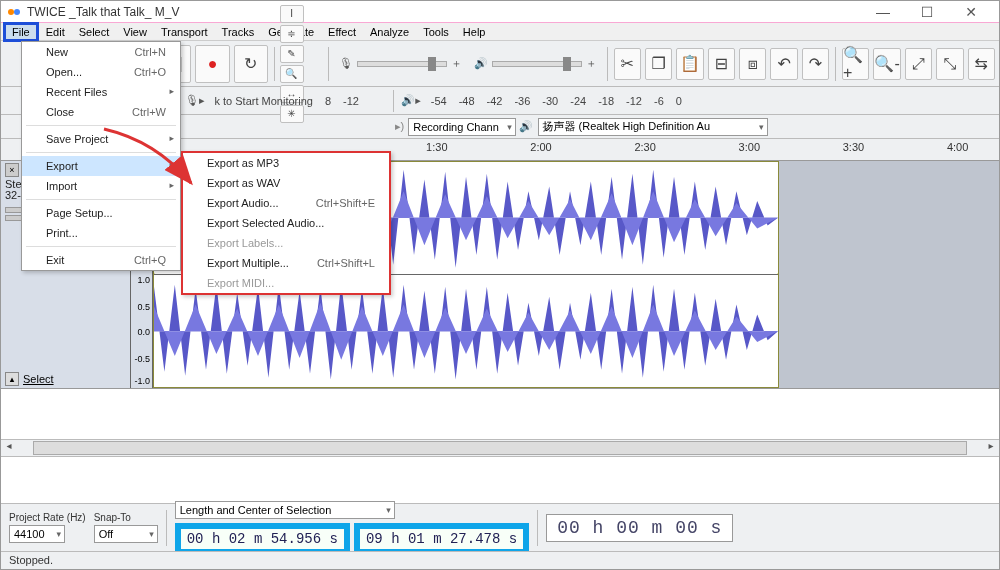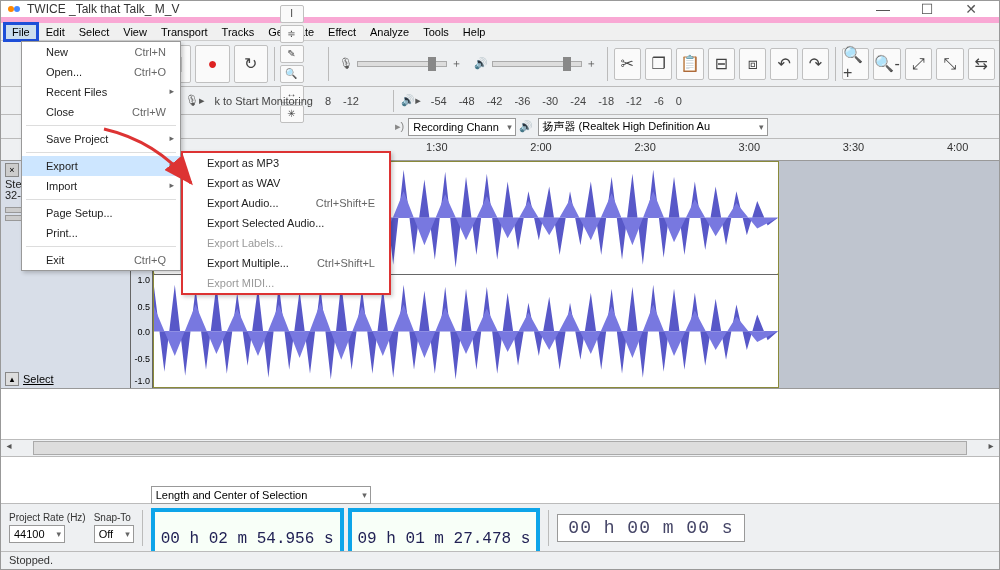--- a/index.html
+++ b/index.html
@@ -1,17 +1,17 @@
 <!DOCTYPE html>
 <html><head>
 <meta charset="utf-8">
 <style>
 * { margin:0; padding:0; box-sizing:border-box; font-family:Tahoma,Arial,sans-serif; font-size:11px; }
 body { background:#fff; width:1000px; height:570px; position:relative; overflow:hidden; border:1px solid #999; }
-.title-bar { height:22px; background:#fff; display:flex; align-items:center; padding:0 6px; border-bottom:6px solid #f9a8d4; }
+.title-bar { height:22px; background:#fff; display:flex; align-items:center; padding:0 6px; border-bottom:1px solid #f9a8d4; }
 .title-bar .icon { width:14px; height:14px; margin-right:6px; }
 .title-bar .title { flex:1; color:#333; font-size:12px; }
 .title-bar .winbtn { width:44px; height:22px; display:flex; align-items:center; justify-content:center; font-size:14px; color:#555; }
 .menu-bar { height:18px; background:#f0f0f0; display:flex; align-items:center; padding:0 2px; border-bottom:1px solid #ccc; }
 .menu-item { padding:2px 7px; font-size:11px; cursor:pointer; }
 .menu-item.open { background:#cde; border:3px solid #1d4ed8; padding:1px 6px; }
 .toolbar { display:flex; align-items:center; background:#eef0f2; border-bottom:1px solid #bbb; }
 .toolbar.row1 { height:46px; padding:2px; }
 .toolbar.row2 { height:28px; padding:2px 4px; }
 .tbtn { width:32px; height:32px; border:1px solid #c0c0c0; background:#fafafa; margin:2px; display:inline-flex; align-items:center; justify-content:center; font-size:16px; color:#444; border-radius:2px; }
@@ -47,21 +47,21 @@
 .channel { position:absolute; left:0; right:0; height:50%; }
 .channel.top { top:0; border-bottom:1px solid #666; }
 .channel.bot { top:50%; }
 svg.wave { width:100%; height:100%; display:block; }
 .hscroll { height:18px; background:#eef0f2; border-top:1px solid #bbb; border-bottom:1px solid #bbb; display:flex; align-items:center; }
 .hscroll .thumb { flex:1; height:14px; background:#ddd; border:1px solid #aaa; margin:0 16px; }
 .hscroll .arr { width:16px; height:16px; text-align:center; font-size:10px; color:#555; }
 .bottom-panel { position:absolute; left:0; right:0; bottom:18px; display:flex; padding:4px 8px; gap:8px; align-items:center; background:#eef0f2; border-top:1px solid #bbb; height:48px; }
 .bgroup { display:flex; flex-direction:column; gap:2px; }
 .bgroup .lbl { font-size:10px; color:#333; }
-.bvalue { border:4px solid #0ea5e9; background:#f8fff8; padding:18px 6px; font-family:"Courier New",monospace; font-size:16px; color:#225; display:inline-block; }
+.bvalue { border:6px solid #0ea5e9; background:#f8fff8; padding:2px 6px; font-family:"Courier New",monospace; font-size:14px; color:#225; display:inline-block; }
 .digital-time { font-family:"Courier New",monospace; font-size:18px; color:#446; letter-spacing:1px; background:#fff; border:1px solid #999; padding:3px 10px; }
 .status-bar { position:absolute; left:0; right:0; bottom:0; height:18px; background:#eef0f2; border-top:1px solid #bbb; padding:2px 8px; font-size:11px; color:#333; }
 
 .dropdown { position:absolute; background:#fff; border:1px solid #999; box-shadow:2px 2px 4px rgba(0,0,0,.2); z-index:10; }
 .dropdown .dd-item { display:flex; justify-content:space-between; padding:4px 14px 4px 24px; font-size:11px; color:#222; cursor:pointer; white-space:nowrap; position:relative; }
 .dropdown .dd-item.disabled { color:#999; }
 .dropdown .dd-item.hover { background:#cde6ff; }
 .dropdown .dd-item .arrw { position:absolute; right:6px; font-size:9px; color:#666; }
 .dropdown .dd-sep { height:1px; background:#ddd; margin:3px 4px; }
 .file-menu { top:40px; left:20px; width:160px; }
@@ -243,21 +243,21 @@
     <div class="arr">▸</div>
 </div>
 
 <div class="bottom-panel">
   <div class="bgroup">
     <span class="lbl">Project Rate (Hz)</span>
     <div class="device-combo" style="width:56px">44100</div>
   </div>
   <div class="bgroup">
     <span class="lbl">Snap-To</span>
-    <div class="device-combo" style="width:40px">Off</div>
+    <div class="device-combo" style="width:64px">Off</div>
   </div>
   <div style="width:1px;height:36px;background:#bbb"></div>
   <div class="bgroup" style="flex:0 0 auto">
     <div class="device-combo" style="width:220px">Length and Center of Selection</div>
     <div style="display:flex;gap:4px;margin-top:2px">
       <span class="bvalue">00 h 02 m 54.956 s</span>
       <span class="bvalue">09 h 01 m 27.478 s</span>
     </div>
   </div>
   <div style="width:1px;height:36px;background:#bbb"></div>

